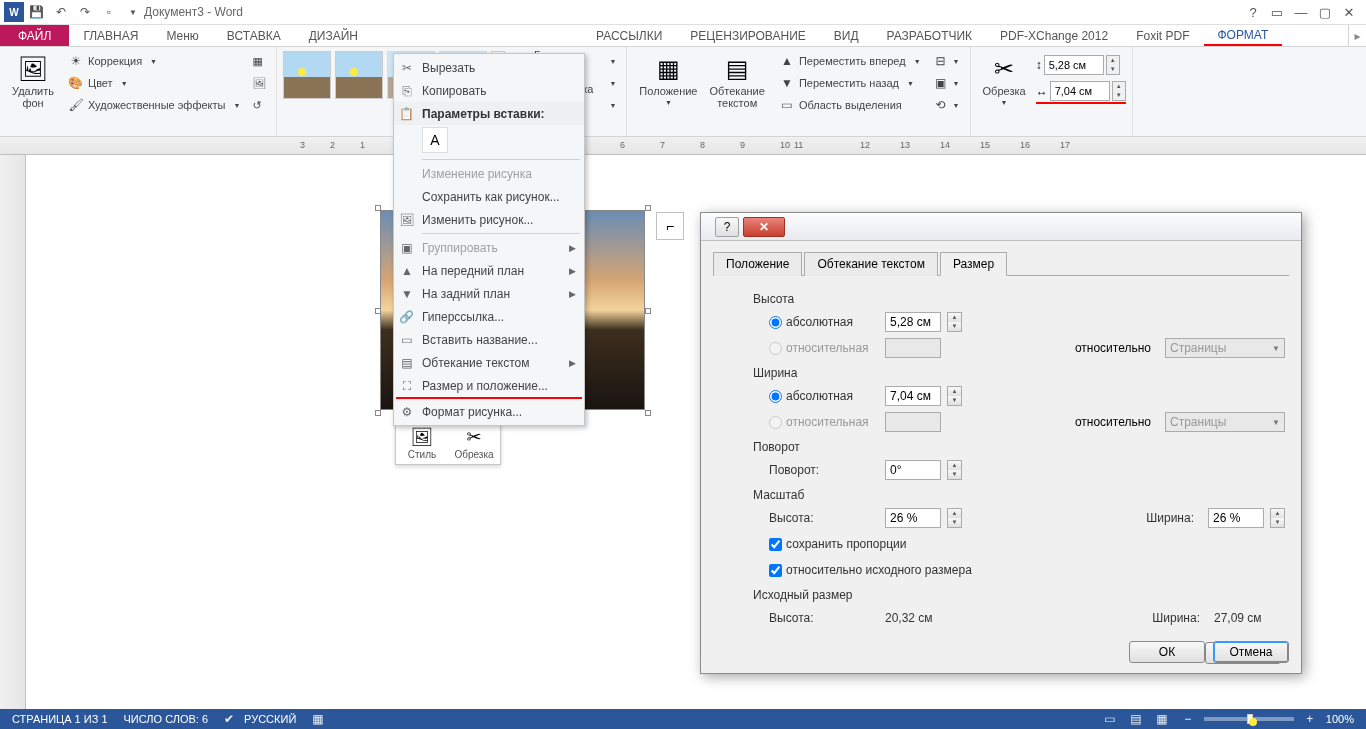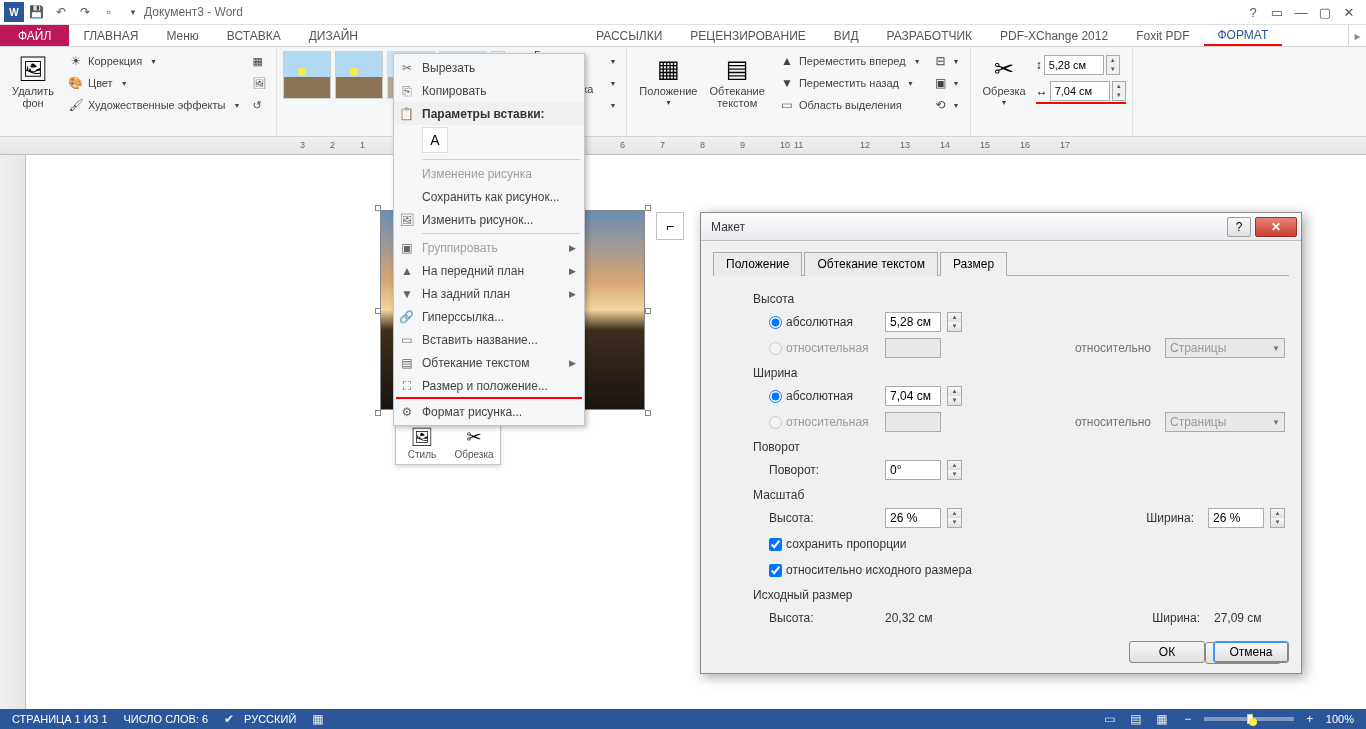--- a/index.html
+++ b/index.html
@@ -91,21 +91,21 @@
 .sect-label { margin:6px 0 4px 0; }
 .row { display:flex; align-items:center; height:24px; margin:2px 0 2px 16px; gap:6px; }
 .row label { display:flex; align-items:center; gap:4px; min-width:110px; }
 .num-input { width:56px; height:20px; border:1px solid #ababab; padding:0 4px; font-size:12px; }
 .num-spin { width:15px; height:20px; border:1px solid #ababab; display:flex; flex-direction:column; }
 .num-spin div { flex:1; background:linear-gradient(#f8f8f8,#e0e0e0); font-size:6px; text-align:center; line-height:9px; cursor:pointer; color:#555;}
 .combo { width:120px; height:20px; border:1px solid #ababab; background:#fff; display:flex; align-items:center; padding:0 4px; font-size:12px; }
 .combo.disabled { background:#e8e8e8; color:#999; }
 .combo .dd { margin-left:auto; font-size:8px; color:#777; }
 .rel-label { margin-left:auto; margin-right:8px; color:#666; }
-.rel-label.dis { color:#737373;text-align:right; }
+.rel-label.dis { color:#000000;text-align:right; }
 .dlg-footer { position:absolute; right:12px; bottom:10px; display:flex; gap:8px; }
 .dlg-btn { min-width:76px; height:22px; border:1px solid #888; background:linear-gradient(#f8f8f8,#e0e0e0); cursor:pointer; font-size:12px; border-radius:3px; }
 .reset-row { text-align:right; margin:12px 4px 0 0; }
 
 
 .statusbar { position:absolute; left:0; right:0; bottom:0; height:20px; background:#2b579a; color:#fff; display:flex; align-items:center; font-size:11px; padding:0 4px; }
 .statusbar > div { padding:0 8px; }
 .statusbar .right { margin-left:auto; display:flex; align-items:center; gap:6px; }
 .zoom-slider { width:90px; height:4px; background:rgba(255,255,255,0.4); position:relative; }
 .zoom-slider .thumb { position:absolute; left:48%; top:-3px; width:6px; height:10px; background:#fff; }
@@ -406,21 +406,20 @@
       </div>
   </div>
   <div class="ctx-item">
       <div class="ico">⚙</div>
       <span>Формат рисунка...</span>
     </div>
 </div>
 
 <div class="dialog">
   <div class="dlg-title">
-    <span class="dlg-title-text">Макет</span>
     <div class="dlg-title-btn">?</div>
     <div class="dlg-title-btn close">✕</div>
   </div>
   <div class="dlg-body">
     <div class="dlg-tabs">
       <div class="dlg-tab">Положение</div>
       <div class="dlg-tab">Обтекание текстом</div>
       <div class="dlg-tab active">Размер</div>
     </div>
     <div class="dlg-form">

